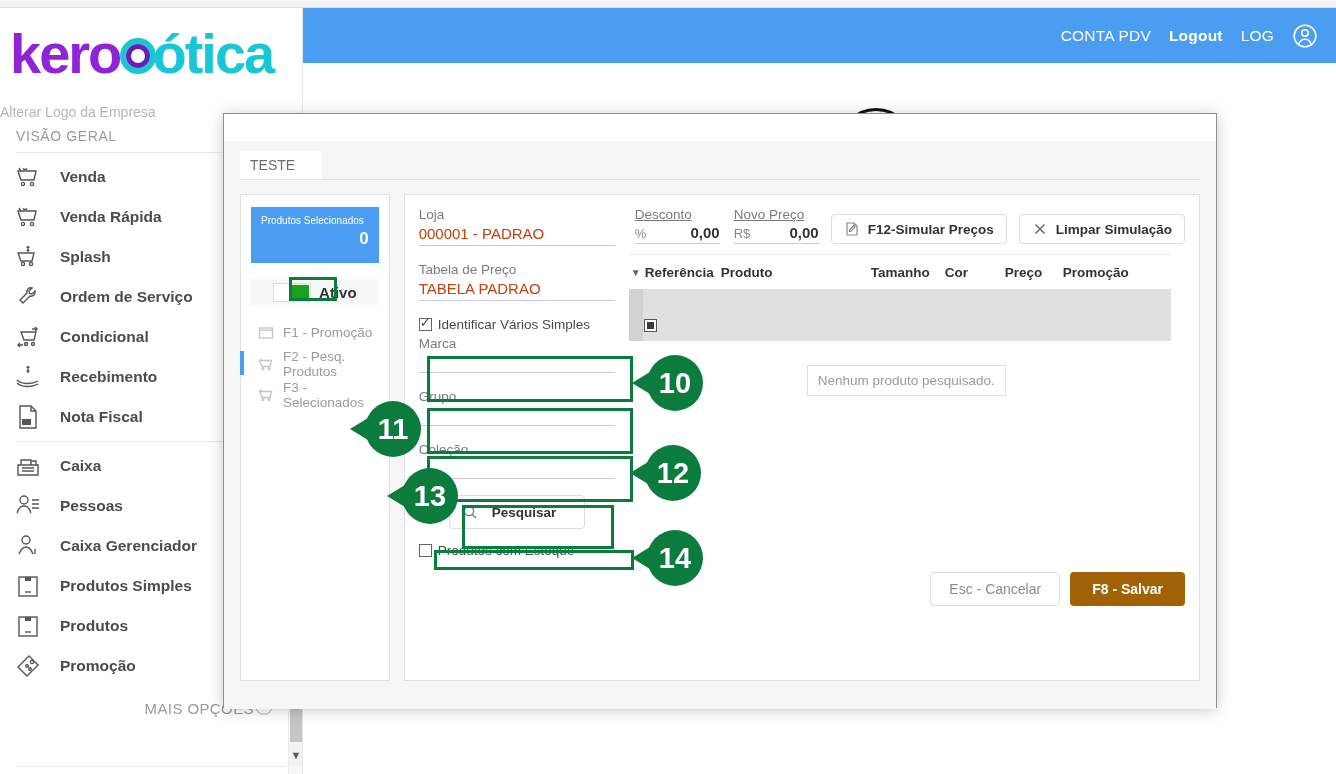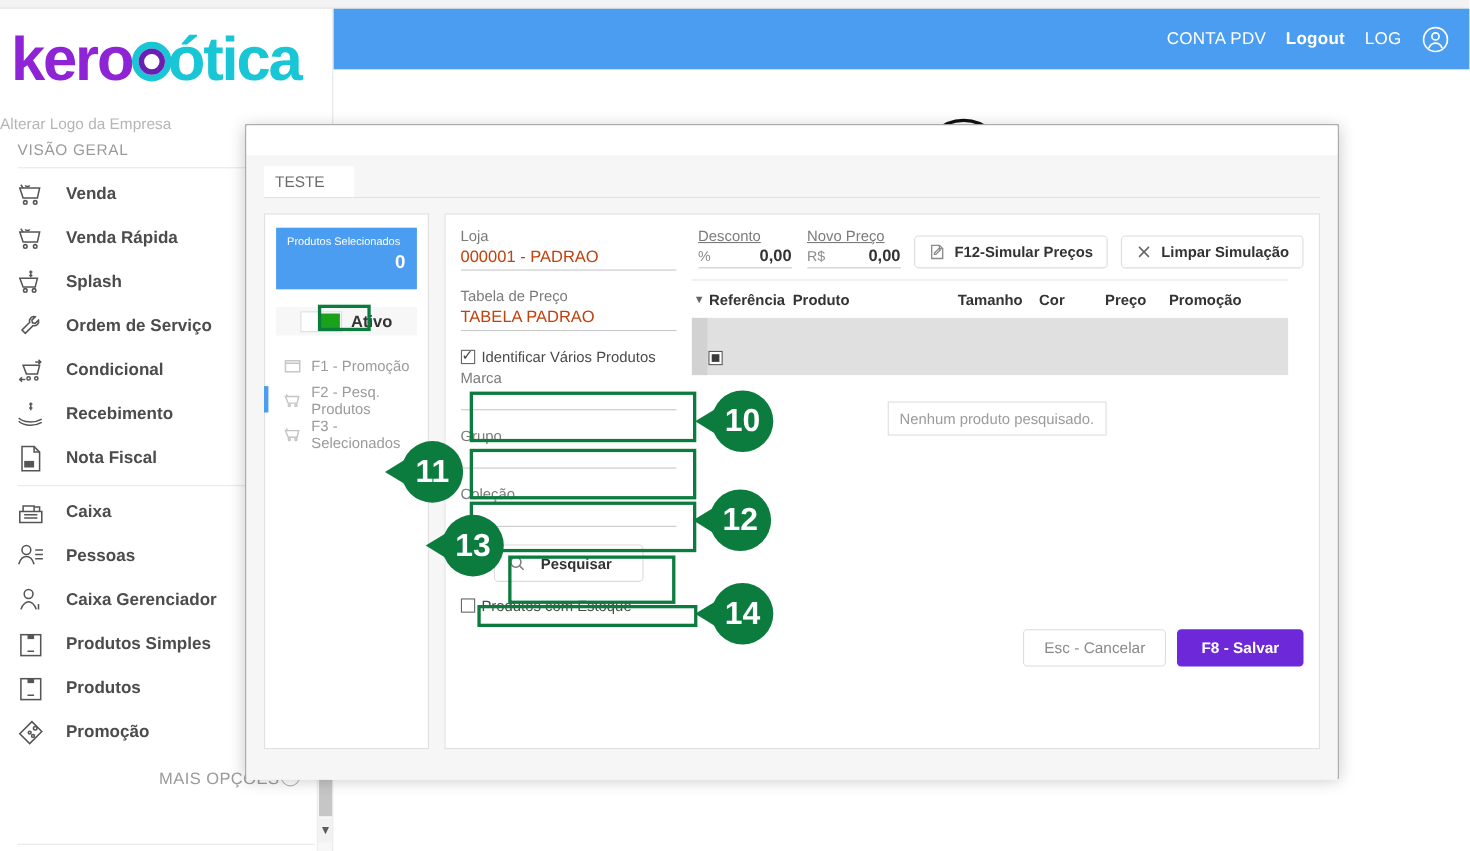--- a/index.html
+++ b/index.html
@@ -179,21 +179,21 @@
     border: 1px solid #dedede; background:#fff; color:#9b9b9b;
     font-size: 13.5px; padding: 7px 10px;
   }
 
   .footer { display:flex; justify-content:flex-end; gap: 10px; padding: 14px 14px 0 0; }
   .btn-cancel {
     border:1px solid #dcdcdc; background:#fff; color:#8a8a8a; border-radius: 4px;
     height: 34px; padding: 0 18px; font-size: 14px;
   }
   .btn-save {
-    border:none; background:#6d28d9; color:#fff; border-radius: 4px;
+    border:none; background:#a16207; color:#fff; border-radius: 4px;
     height: 34px; padding: 0 22px; font-size: 14px; font-weight: bold;
   }
 
   
   .ann-box {
     position: absolute; border: 3px solid #0b7b3e; pointer-events:none;
   }
   .ann-pin {
     position: absolute; width: 56px; height: 56px; border-radius: 50%;
     background: #0b7b3e; color:#fff; display:flex; align-items:center; justify-content:center;
@@ -463,21 +463,21 @@
               <div class="fld">
                 <div class="lab">Loja</div>
                 <div class="val">000001 - PADRAO</div>
               </div>
               <div class="fld">
                 <div class="lab">Tabela de Preço</div>
                 <div class="val">TABELA PADRAO</div>
               </div>
               <div class="chk-row">
                 <span class="chk checked"></span>
-                <span class="chk-lab">Identificar Vários Produtos</span>
+                <span class="chk-lab">Identificar Vários Simples</span>
               </div>
 
               <div class="fld" style="margin-top:4px">
                 <div class="lab">Marca</div>
                 <div class="val" style="height:22px"></div>
               </div>
               <div class="fld">
                 <div class="lab">Grupo</div>
                 <div class="val" style="height:22px"></div>
               </div>

